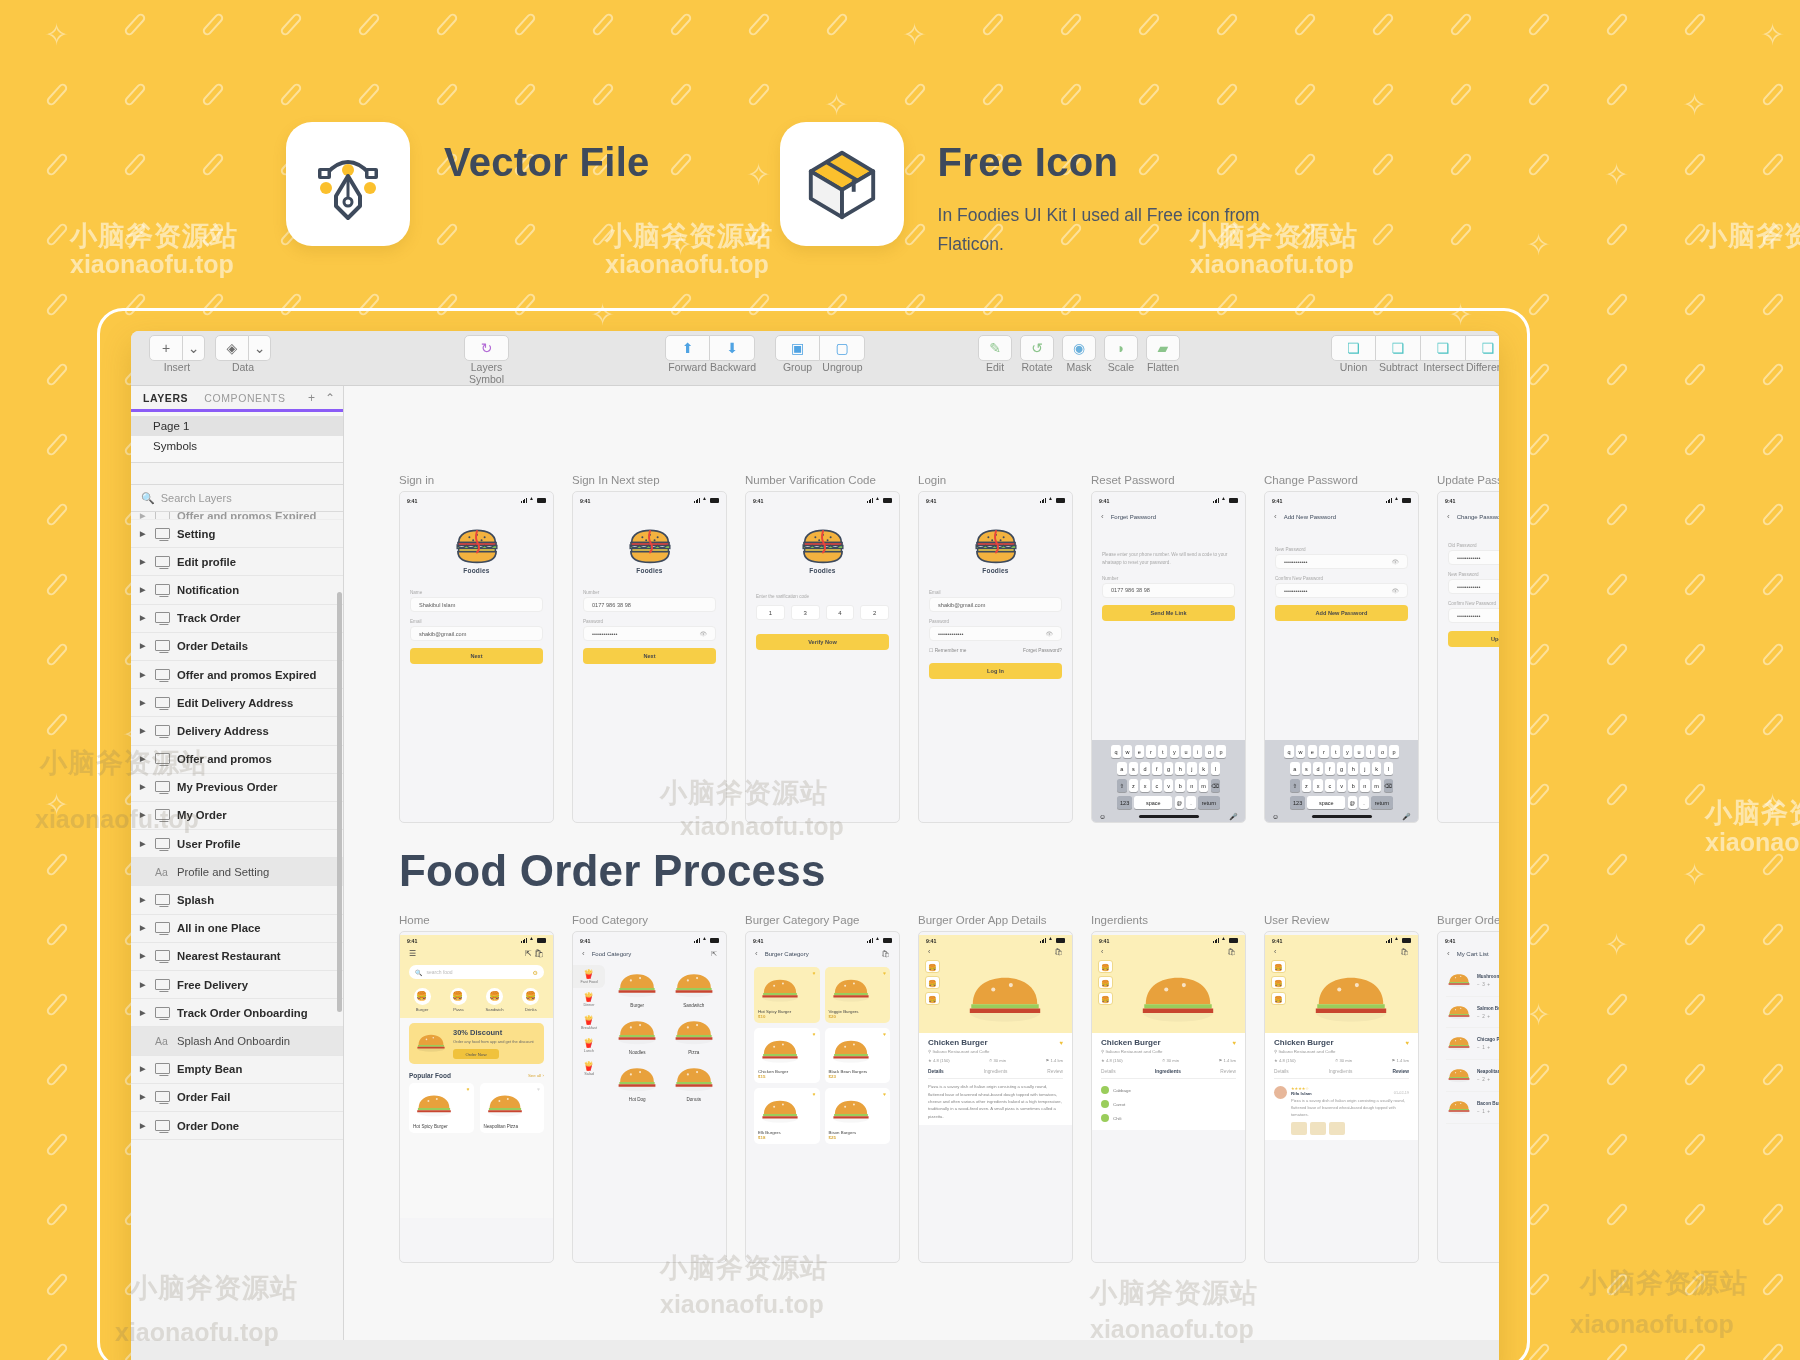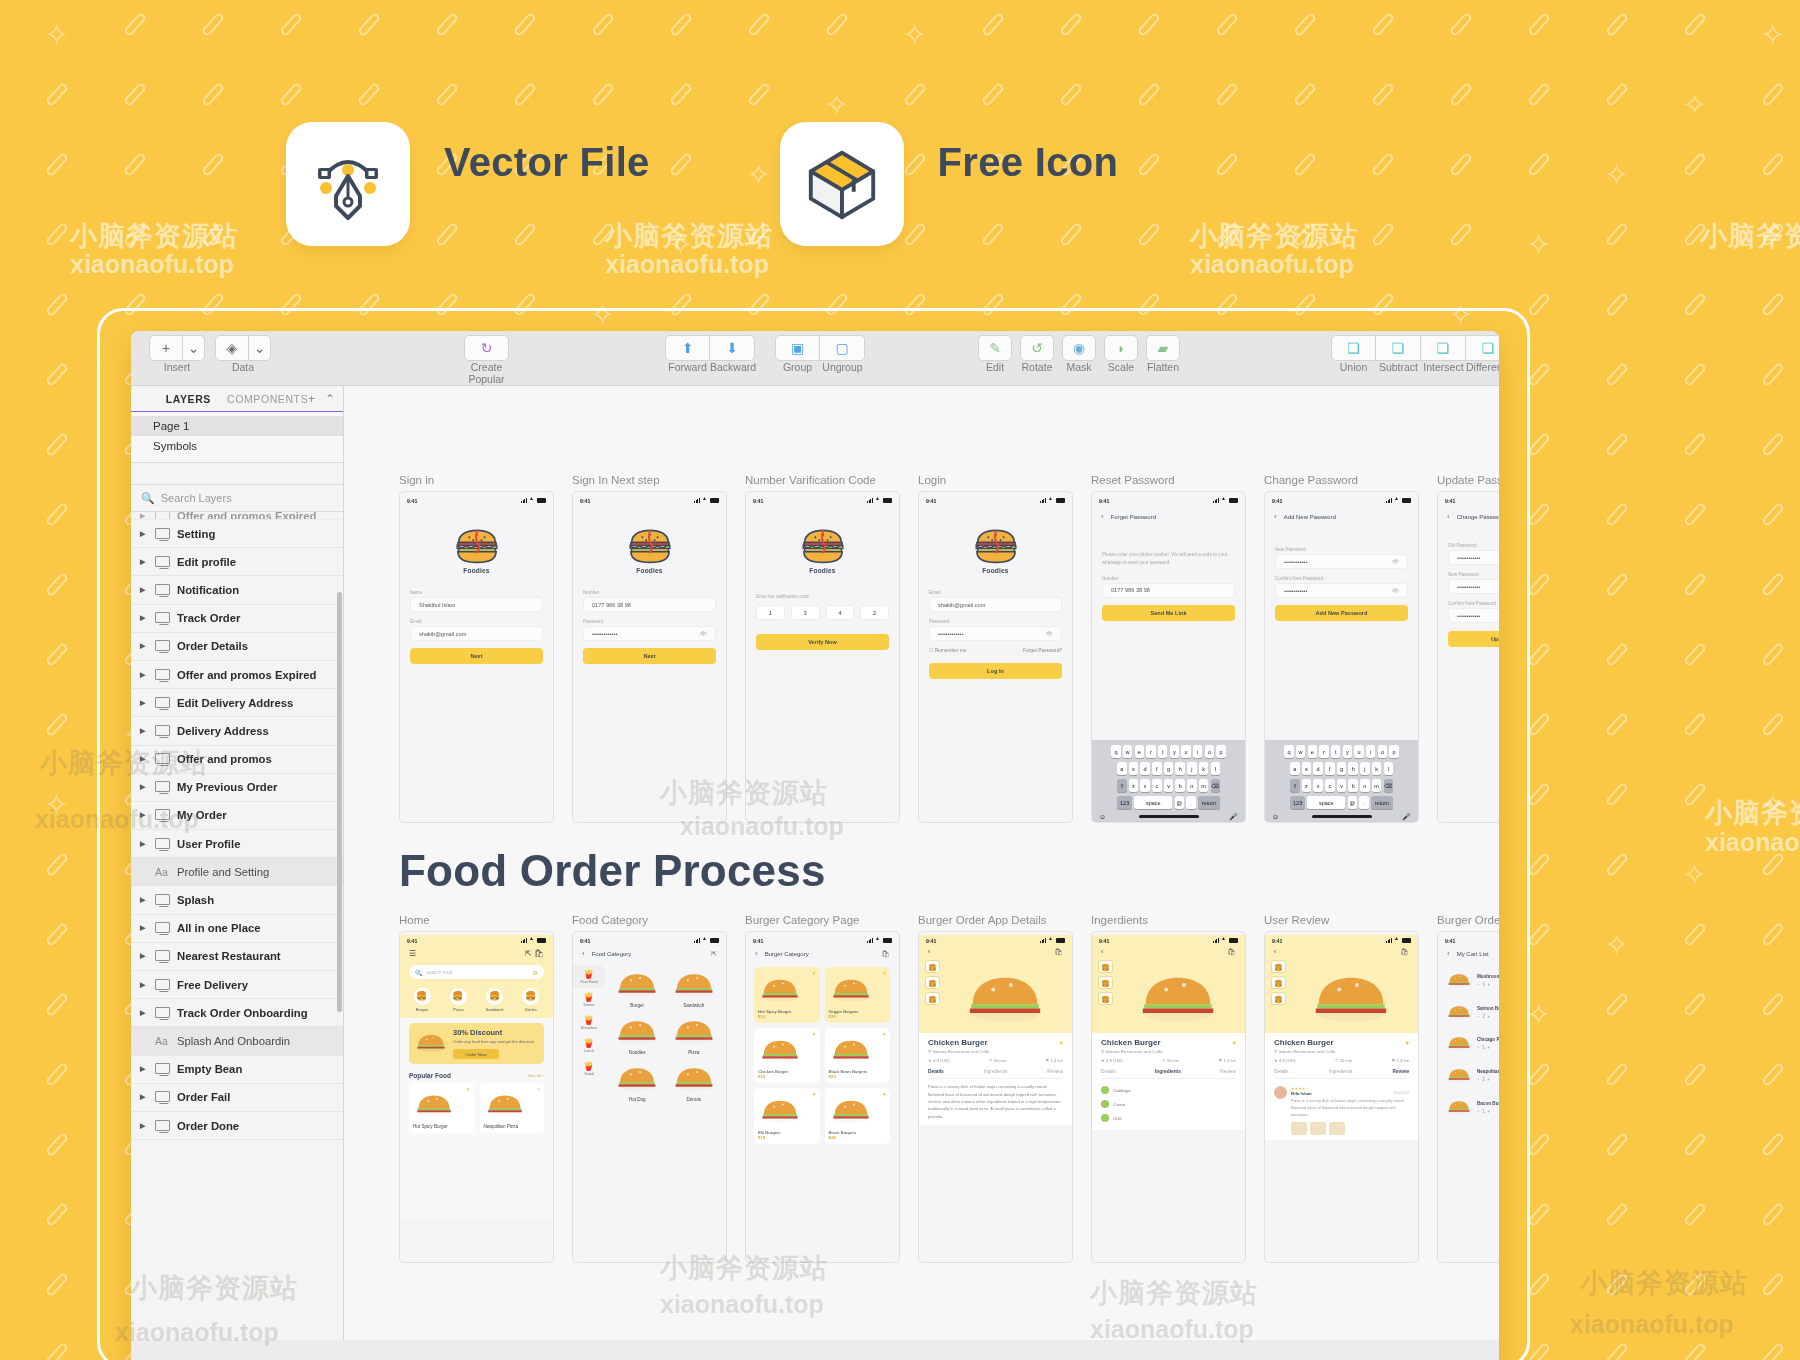--- a/index.html
+++ b/index.html
@@ -107,21 +107,21 @@
   .tlabels span.wide{ width:45px;}
 
   
   .mainbody{ display:flex; height:954px; }
   .sidebar{
     width:213px; background:#F4F4F4; border-right:1px solid #D6D6D6;
     display:flex; flex-direction:column;
   }
   .panel-tabs{
     height:26px; display:flex; align-items:center; gap:16px; padding:0 12px;
-    border-bottom:1px solid #8b5cf6; position:relative;justify-content:center;
+    border-bottom:3px solid #8b5cf6; position:relative;
   }
   .panel-tabs .tab{ font-size:10.5px; color:#9A9A9A; letter-spacing:.6px;}
   .panel-tabs .tab.active{ color:#2E2E2E; font-weight:bold;}
   .panel-tabs .actions{ position:absolute; right:8px; display:flex; gap:10px;
     font-size:12px; color:#8c8c8c;}
   .pages{ padding:4px 0 6px 0; border-bottom:1px solid #DADADA; background:#F7F7F7;}
   .page-item{ font-size:11.5px; color:#2F2F2F; padding:4px 10px 4px 22px;}
   .page-item.active{ background:#E2E2E2; }
   .searchrow{
     height:27px; display:flex;align-items:center; gap:6px; padding:0 10px;
@@ -704,20 +704,21 @@
       <svg width="78" height="78" viewBox="0 0 80 80">
         <path d="M40 8 L72 27 L40 46 L8 27 Z" fill="#FBC02D" stroke="#3E4A5C" stroke-width="4" stroke-linejoin="round"></path>
         <path d="M8 27 L8 55 L40 74 L40 46 Z" fill="#F2F2F2" stroke="#3E4A5C" stroke-width="4" stroke-linejoin="round"></path>
         <path d="M72 27 L72 55 L40 74 L40 46 Z" fill="#FFFFFF" stroke="#3E4A5C" stroke-width="4" stroke-linejoin="round"></path>
         <path d="M24 17.5 L56 36.5" stroke="#3E4A5C" stroke-width="4"></path>
         <path d="M52 36 L52 48" stroke="#3E4A5C" stroke-width="4"></path>
       </svg>
     </div>
     <div class="promo-text">
       <h2>Free Icon</h2>
+      <p>In Foodies UI Kit I used all Free icon from Flaticon.</p>
     </div>
   </div>
 </div>
 
 <div class="window-frame"></div>
 
 <div class="macwin">
 
 
   <div class="toolbar">
@@ -739,21 +740,21 @@
       <div class="tlabels">
           <span style="width:56px">Data</span>
         </div>
     </div>
 
     <div class="tgroup" style="left:333px;">
       <div class="tbtn-row single" style="justify-content:center">
         <div class="tbtn wide" style="color:#B36CD6">↻</div>
       </div>
       <div class="tlabels">
-          <span style="width:45px">Create Popular</span>
+          <span style="width:45px">Layers Symbol</span>
         </div>
     </div>
 
     <div class="tgroup" style="left:534px;">
       <div class="tbtn-row">
         <div class="tbtn wide" style="color:#4FA3E3">⬆</div>
         <div class="tbtn wide" style="color:#4FA3E3">⬇</div>
       </div>
       <div class="tlabels">
         <span class="wide">Forward</span>

